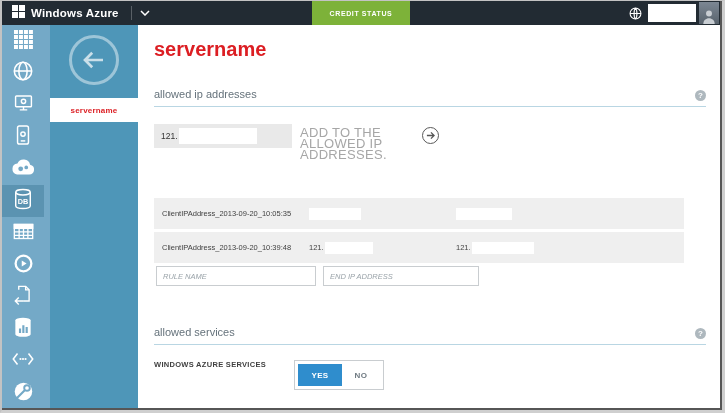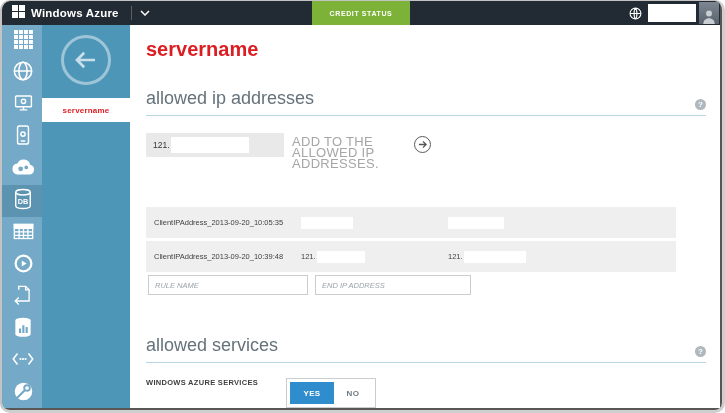--- a/index.html
+++ b/index.html
@@ -1,60 +1,60 @@
 <!DOCTYPE html>
 <html><head>
 <meta charset="utf-8">
 <style>
   * { margin:0; padding:0; box-sizing:border-box; }
   body { font-family:"Liberation Sans", sans-serif; background:#fff; width:725px; }
   .frame { width:725px; height:413px; border-top:1px solid #c3c3c3; border-left:2px solid #c3c3c3;
-           border-right:3px solid #cfcfcf; border-bottom:3px solid #cfcfcf; overflow:hidden;border-radius:10px; }
+           border-right:3px solid #cfcfcf; border-bottom:3px solid #cfcfcf; overflow:hidden; }
   .window { width:100%; height:100%; border-right:2px solid #565656; border-bottom:2px solid #565656;
             display:flex; flex-direction:column; background:#fff; }
 
   
   .topbar { height:24px; background:#222b33; display:flex; align-items:center; position:relative; flex:0 0 auto; }
   .brand { display:flex; align-items:center; margin-left:10px; cursor:default; }
   .brand-text { color:#fff; font-size:11.5px; font-weight:700; margin-left:6px; letter-spacing:.2px; }
   .topbar-sep { width:1px; height:14px; background:rgba(255,255,255,.25); margin:0 8px 0 12px; }
   .credit-btn { position:absolute; left:310px; top:0; width:98px; height:24px; background:#7db239;
                 color:#fff; font-size:7px; font-weight:700; letter-spacing:.6px;
                 display:flex; align-items:center; justify-content:center; border:none; cursor:pointer; }
   .topbar-right { margin-left:auto; display:flex; align-items:center; height:100%; }
   .lang-globe { margin-right:6px; display:flex; align-items:center; }
   .sub-redaction { width:48px; height:18px; background:#fff; margin-right:3px; }
   .avatar { width:20px; height:22px; background:linear-gradient(#7c8793,#59636d);
             display:flex; align-items:flex-end; justify-content:center; margin-right:1px; }
 
   
   .body { flex:1; display:flex; min-height:0; }
 
-  .iconstrip { width:40px; background:#74a9c7; flex:0 0 auto; }
+  .iconstrip { width:48px; background:#74a9c7; flex:0 0 auto; }
   .tile { width:42px; height:32px; display:flex; align-items:center; justify-content:center; cursor:pointer; }
   .tile.selected { background:#5b93b1; }
 
   .navpanel { width:88px; background:#4e96b8; flex:0 0 auto; padding-top:10px; }
   .back-btn { width:50px; height:50px; border-radius:50%; border:3px solid rgba(255,255,255,.45);
               margin:0 auto; display:flex; align-items:center; justify-content:center; cursor:pointer; }
   .nav-item { margin-top:13px; height:24px; background:#fff; display:flex; align-items:center;
               justify-content:center; cursor:pointer; }
   .nav-item span { color:#dc1e23; font-size:8px; font-weight:700; letter-spacing:.2px; }
 
   .content { flex:1; background:#fff; padding:0 14px 0 16px; overflow:hidden; }
 
   .page-title { margin-top:13px; font-size:20px; font-weight:700; color:#dc1e23; }
 
   .tabs { margin-top:11px; display:flex; align-items:center; }
   .tab-cloud { margin-right:13px; display:flex; align-items:center; }
   .tab { font-size:7.5px; letter-spacing:.6px; color:#a3a3a3; margin-right:26px; cursor:pointer; }
   .tab.active { color:#1f1f1f; font-weight:700; }
 
   .section-head { margin-top:27px; position:relative; border-bottom:1px solid #b9d6e3; padding-bottom:6px; }
-  .section-head h2 { font-size:18px; font-weight:400; color:#65727b; }
+  .section-head h2 { font-size:11px; font-weight:400; color:#65727b; }
   .help-icon { position:absolute; right:0; bottom:5px; width:11px; height:11px; border-radius:50%;
                background:#aeb8be; color:#fff; font-size:8px; font-weight:700; line-height:11px;
                text-align:center; cursor:pointer; }
 
   .ip-row { margin-top:17px; display:flex; align-items:flex-start; }
   .row-label { width:120px; padding-top:6px; font-size:7.5px; font-weight:700; color:#3f3f3f; letter-spacing:.3px; }
   .ip-box { width:138px; height:24px; background:#e9e9e9; display:flex; align-items:center; padding-left:7px; }
   .ip-box .val { font-size:8.5px; color:#333; }
   .redaction { background:#fff; }
   .ip-box .redaction { width:78px; height:16px; margin-left:1px; }

